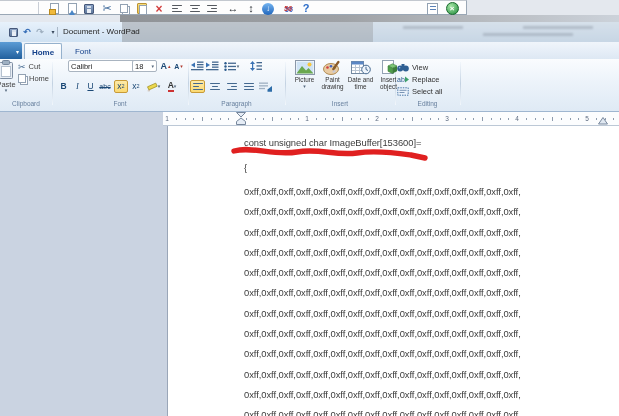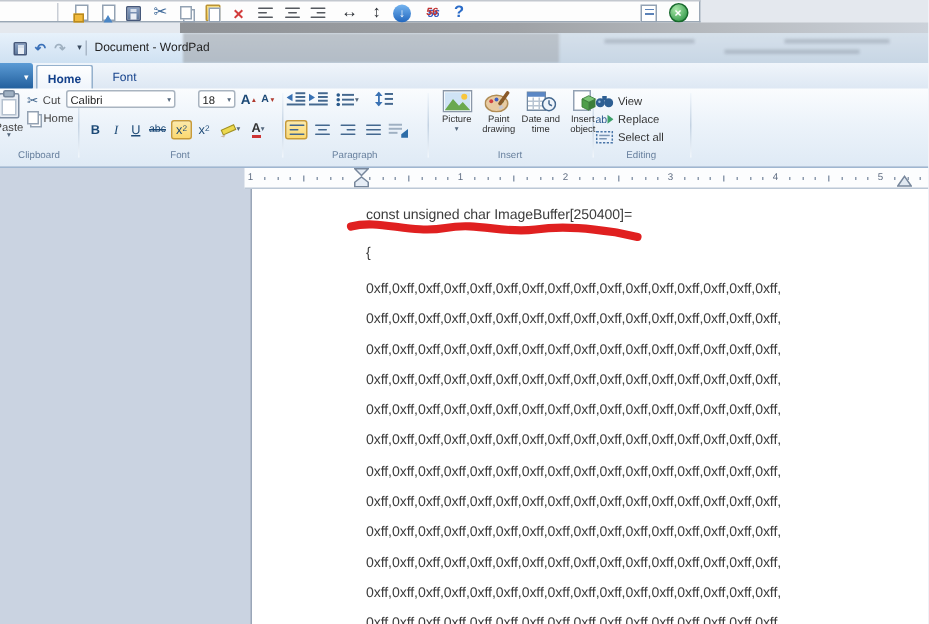--- a/index.html
+++ b/index.html
@@ -211,21 +211,21 @@
     <div class="srow" style="left:18px;top:2px">
       <span class="scis">✂</span>
       <span>Cut</span>
     </div>
     <div class="srow" style="left:18px;top:14px">
       <span class="i-copy2"></span>
       <span>Home</span>
     </div>
     <div class="glabel" style="left:0;width:52px">Clipboard</div>
 
-    <div class="combo" style="left:44px;width:73px">
+    <div class="combo" style="left:68px;width:73px">
       <span>Calibri</span>
       <span class="cocaret">▾</span>
     </div>
     <div class="combo" style="left:132px;width:25px">
       <span>18</span>
       <span class="cocaret">▾</span>
     </div>
     <div class="gbtn" style="left:159px;width:13px">
         <span class="ga">A</span>
         <span class="gmark">▴</span>
@@ -479,21 +479,21 @@
         <span class="tick mid" style="left: 389px;"></span>
         <span class="tick" style="left: 397.75px;"></span>
         <span class="tick" style="left: 406.5px;"></span>
         <span class="tick" style="left: 415.25px;"></span>
         <span class="tick" style="left: 432.75px;"></span>
         <span class="tick" style="left: 441.5px;"></span>
         <span class="tick" style="left: 450.25px;"></span>
       </div>
     <div class="page">
       <div class="doc">
-        <div class="doc-line t1">const unsigned char ImageBuffer[250400]=</div>
+        <div class="doc-line t1">const unsigned char ImageBuffer[153600]=</div>
         <div class="doc-line br">{</div>
         <div>
             <div class="hex">0xff,0xff,0xff,0xff,0xff,0xff,0xff,0xff,0xff,0xff,0xff,0xff,0xff,0xff,0xff,0xff,</div>
             <div class="hex">0xff,0xff,0xff,0xff,0xff,0xff,0xff,0xff,0xff,0xff,0xff,0xff,0xff,0xff,0xff,0xff,</div>
             <div class="hex">0xff,0xff,0xff,0xff,0xff,0xff,0xff,0xff,0xff,0xff,0xff,0xff,0xff,0xff,0xff,0xff,</div>
             <div class="hex">0xff,0xff,0xff,0xff,0xff,0xff,0xff,0xff,0xff,0xff,0xff,0xff,0xff,0xff,0xff,0xff,</div>
             <div class="hex">0xff,0xff,0xff,0xff,0xff,0xff,0xff,0xff,0xff,0xff,0xff,0xff,0xff,0xff,0xff,0xff,</div>
             <div class="hex">0xff,0xff,0xff,0xff,0xff,0xff,0xff,0xff,0xff,0xff,0xff,0xff,0xff,0xff,0xff,0xff,</div>
             <div class="hex">0xff,0xff,0xff,0xff,0xff,0xff,0xff,0xff,0xff,0xff,0xff,0xff,0xff,0xff,0xff,0xff,</div>
             <div class="hex">0xff,0xff,0xff,0xff,0xff,0xff,0xff,0xff,0xff,0xff,0xff,0xff,0xff,0xff,0xff,0xff,</div>

